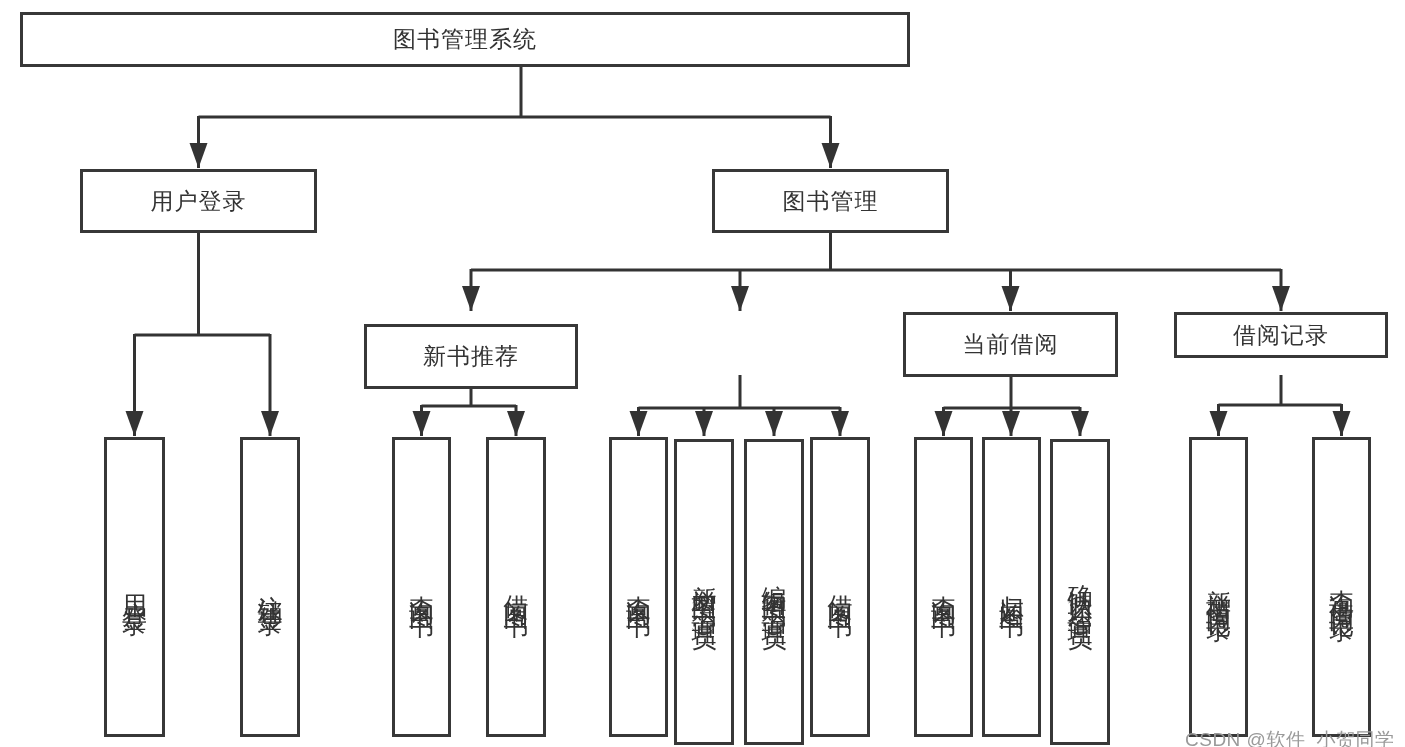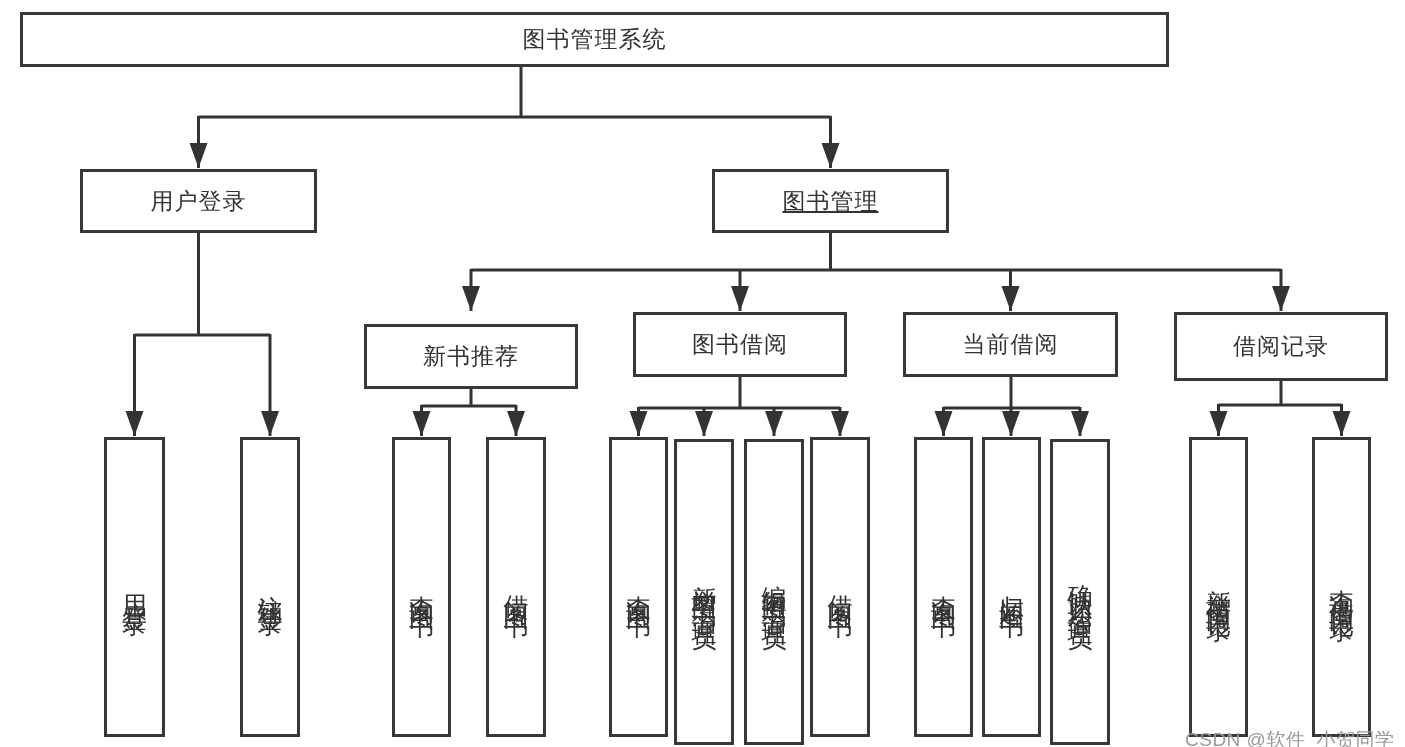--- a/index.html
+++ b/index.html
@@ -115,41 +115,38 @@
     <line class="arrow-line" x1="840" y1="407" x2="840" y2="436" marker-end="url(#arrowhead)"></line>
 
     <line class="arrow-line" x1="943.5" y1="407" x2="943.5" y2="436" marker-end="url(#arrowhead)"></line>
     <line class="arrow-line" x1="1011" y1="407" x2="1011" y2="436" marker-end="url(#arrowhead)"></line>
     <line class="arrow-line" x1="1080" y1="407" x2="1080" y2="436" marker-end="url(#arrowhead)"></line>
 
     <line class="arrow-line" x1="1218.5" y1="404" x2="1218.5" y2="436" marker-end="url(#arrowhead)"></line>
     <line class="arrow-line" x1="1341.5" y1="404" x2="1341.5" y2="436" marker-end="url(#arrowhead)"></line>
   </svg>
 
-  <div class="node box-wide" style="left:20px;top:12px;width:1149px;height:55px;">
+  <div class="node box-wide" style="left:20px;top:12px;width:890px;height:55px;">
     <span class="label">图书管理系统</span>
   </div>
 
   <div class="node box-mid" style="left:80px;top:169px;width:237px;height:64px;">
     <span class="label">用户登录</span>
   </div>
-  <div class="node box-mid" style="left:712px;top:169px;width:237px;height:64px;text-decoration:underline;">
+  <div class="node box-mid" style="left:712px;top:169px;width:237px;height:64px;">
     <span class="label">图书管理</span>
   </div>
 
   <div class="node box-mid" style="left:364px;top:312px;width:214px;height:65px;margin-top:12px;">
     <span class="label">新书推荐</span>
   </div>
-  <div class="node box-mid" style="left:633px;top:312px;width:214px;height:65px;">
-    <span class="label">图书借阅</span>
-  </div>
   <div class="node box-mid" style="left:903px;top:312px;width:215px;height:65px;text-align:center;">
     <span class="label">当前借阅</span>
   </div>
-  <div class="node box-mid" style="left:1174px;top:312px;width:214px;height:69px;">
+  <div class="node box-mid" style="left:1174px;top:312px;width:214px;height:46px;">
     <span class="label">借阅记录</span>
   </div>
 
   <div class="node box-leaf" style="left:104px;top:437px;width:61px;height:300px;">
     <span class="label">用户登录</span>
   </div>
   <div class="node box-leaf" style="left:240px;top:437px;width:60px;height:300px;">
     <span class="label">注销登录</span>
   </div>
 

